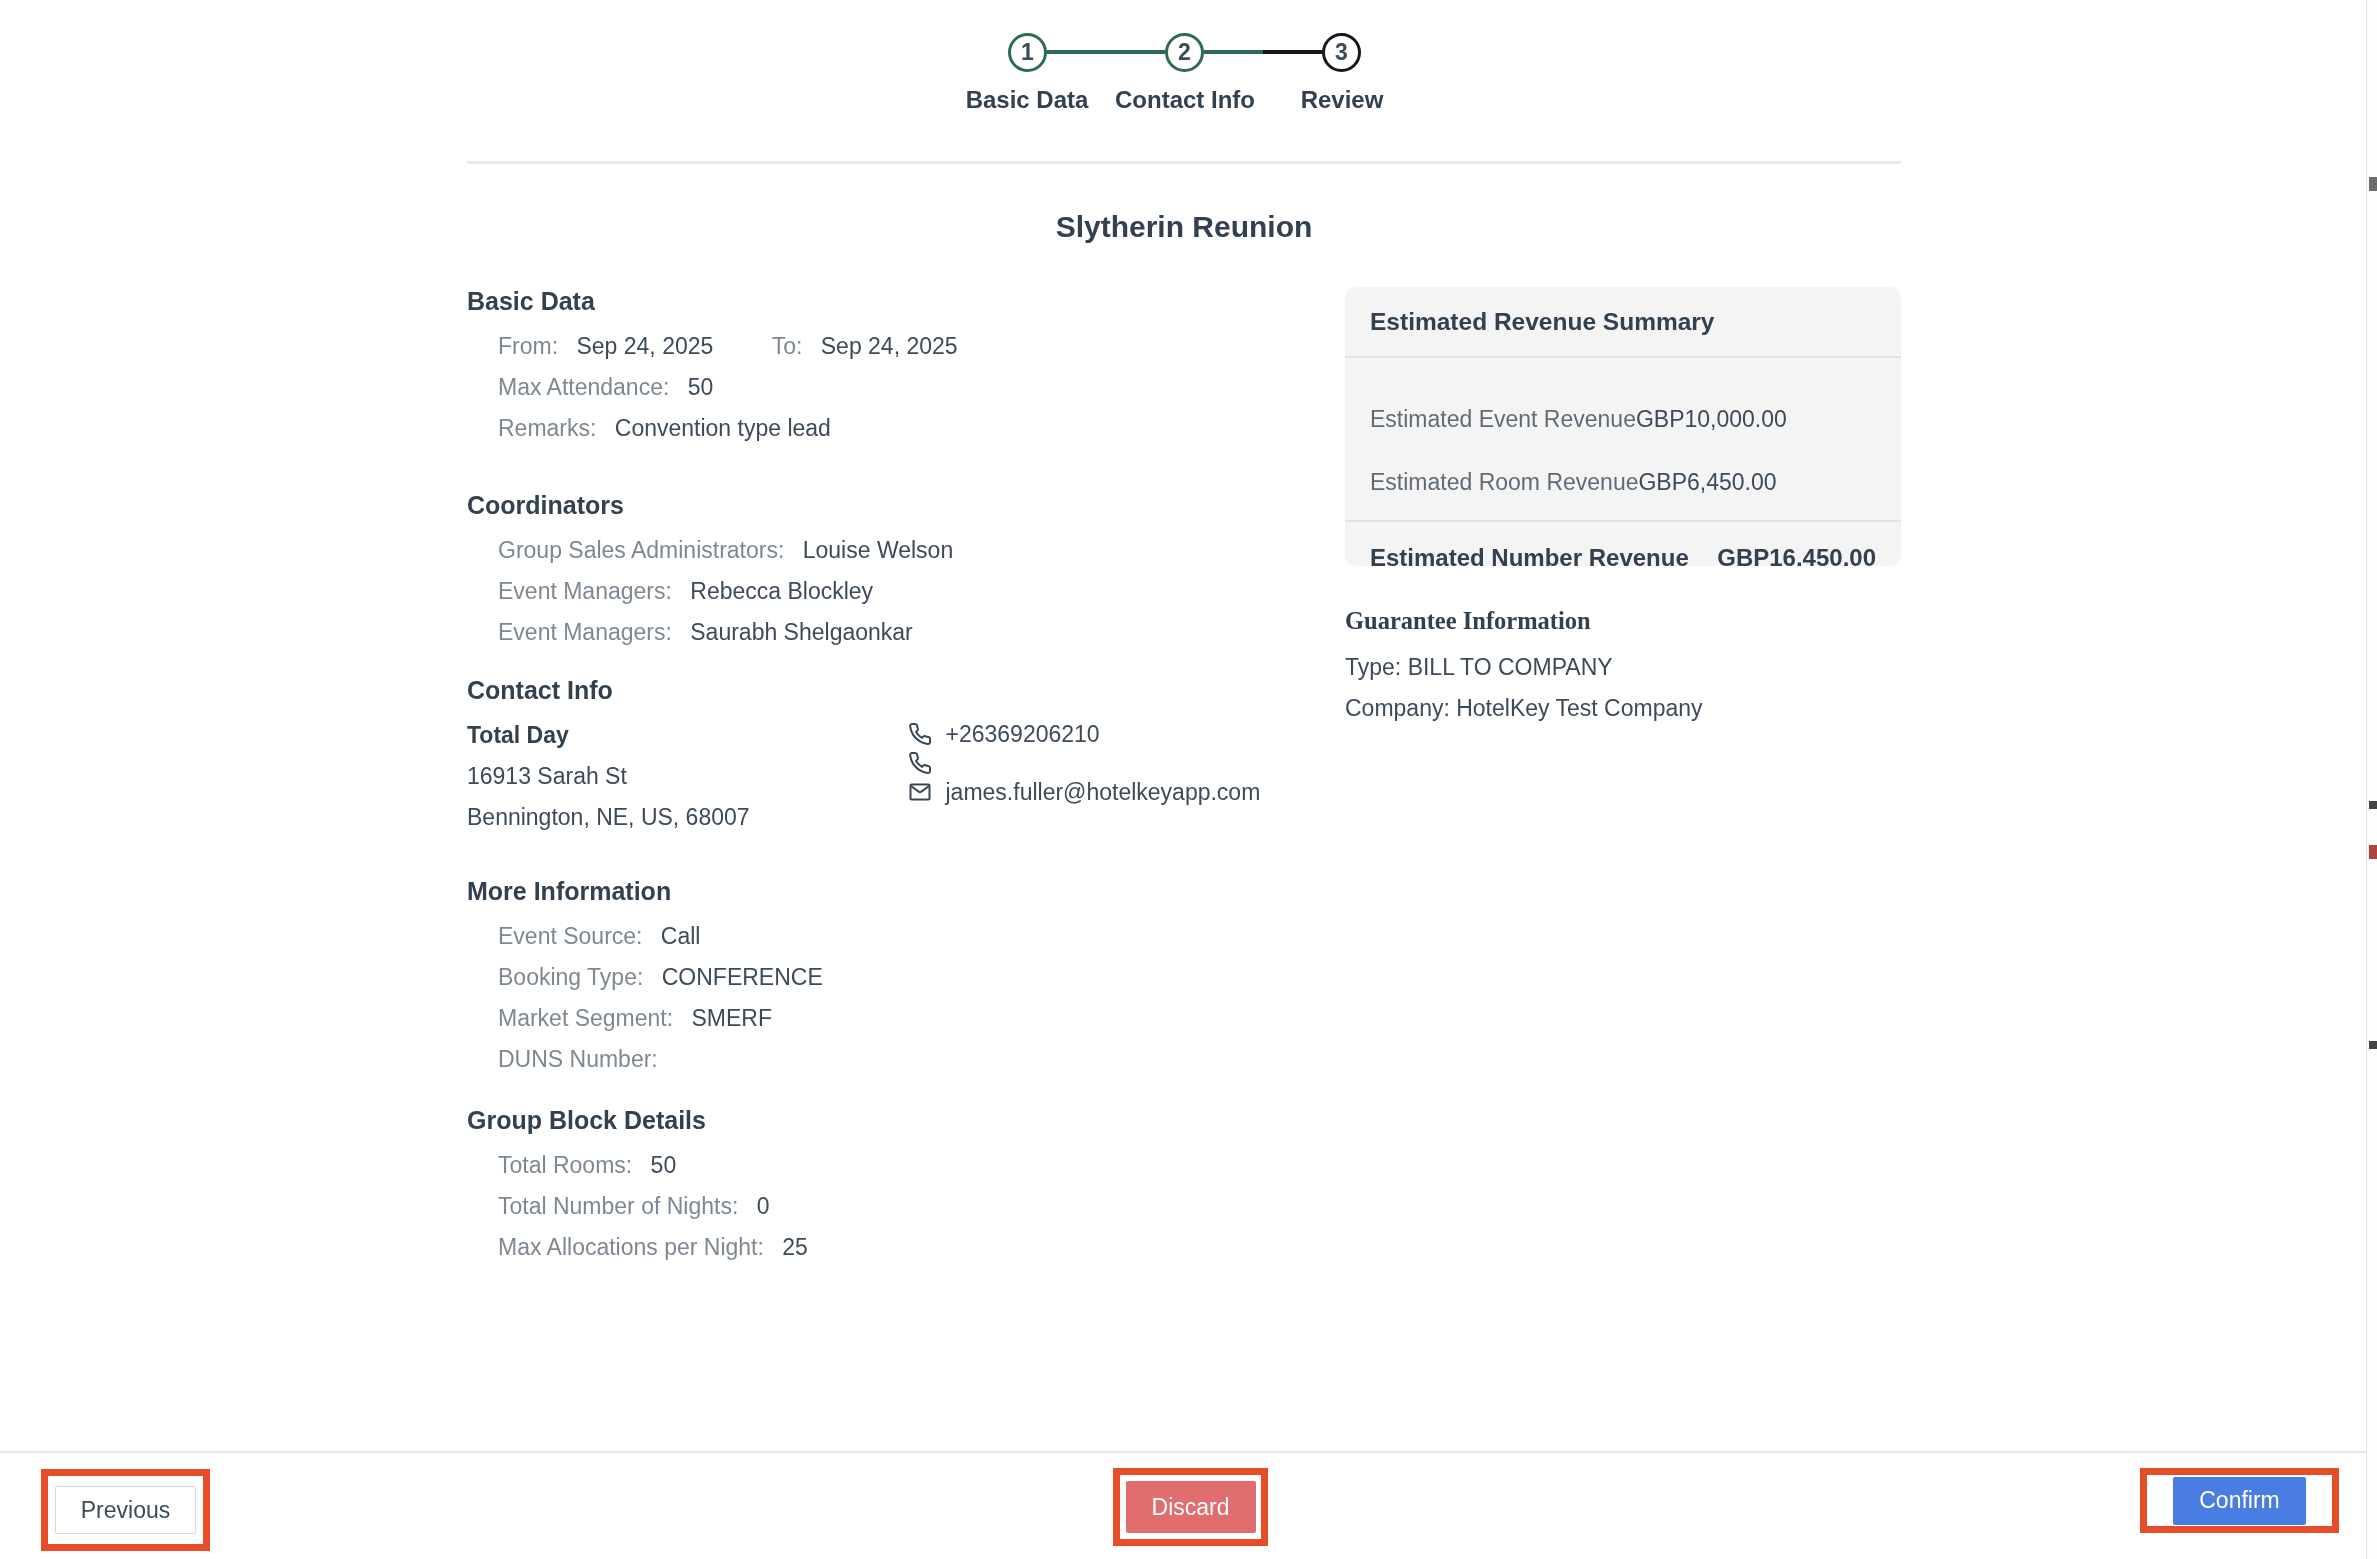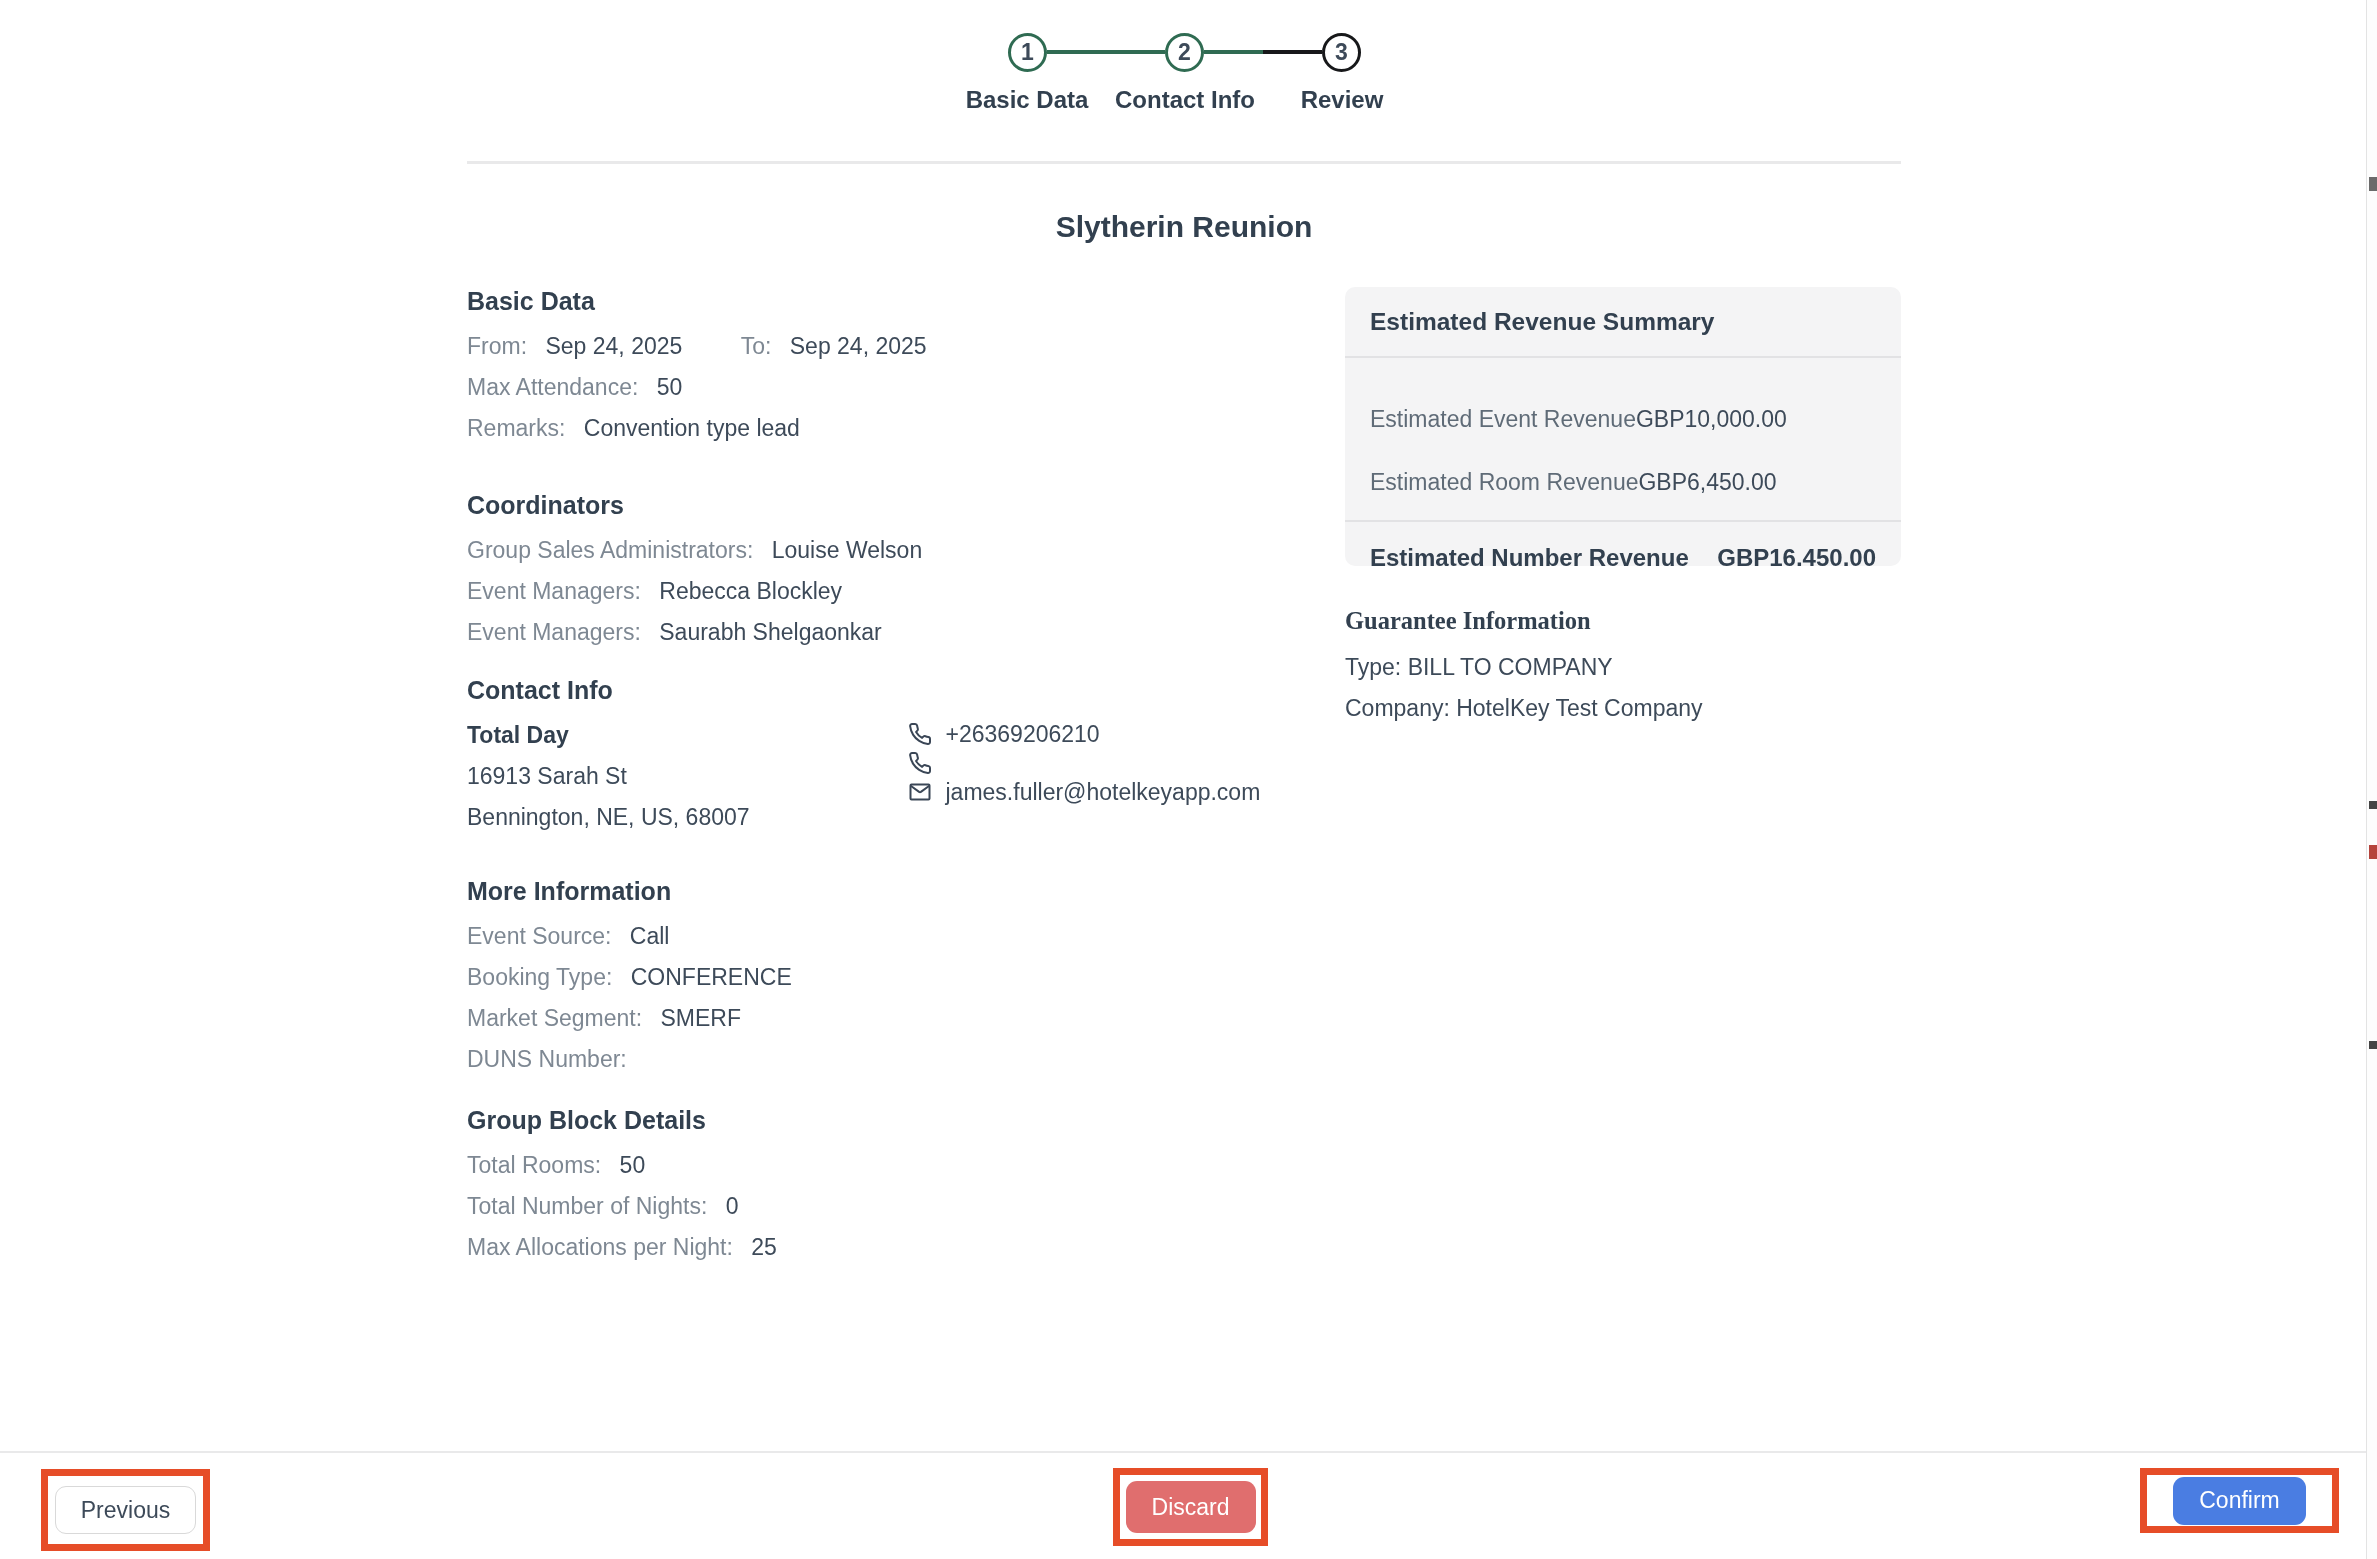--- a/index.html
+++ b/index.html
@@ -35,21 +35,21 @@
   }
   
   .top-divider{position:absolute;left:467px;top:161px;width:1434px;height:2.5px;background:var(--line);}
   .page-title{
     position:absolute;left:467px;top:210px;width:1434px;text-align:center;
     font-size:30px;font-weight:bold;color:#32404f;
   }
   .section{position:absolute;left:467px;}
   .section h3{margin:0 0 8.4px 0;font-size:25px;font-weight:bold;color:#32404f;line-height:34px;}
   .row{line-height:41px;font-size:23px;white-space:nowrap;}
-  .lbl{color:var(--gray);}
+  .lbl{color:var(--gray);margin-left:31px;}
   .val{color:var(--dark);margin-left:12px;}
   .bold{font-weight:bold;color:#32404f;}
   
   .contact-right{position:absolute;left:441px;top:44px;}
   .crow{display:flex;align-items:center;line-height:34px;font-size:23px;color:var(--dark);}
   .cicon{width:24px;height:24px;margin-right:13.5px;color:#3a4document6;color:#3a4656;flex:0 0 auto;}
   .cicon svg{width:24px;height:24px;display:block;}
   
   .panel{
     position:absolute;left:1345px;top:287px;width:556px;height:279px;
@@ -68,21 +68,21 @@
   
   .guarantee{position:absolute;left:1345px;top:602px;}
   .guarantee h3{margin:0 0 8.4px 0;font-size:24.5px;font-weight:bold;color:#32404f;line-height:37px;font-family:Liberation Serif, serif;}
   .grow{line-height:41px;font-size:23px;color:var(--dark);}
   
   .footer-divider{position:absolute;left:0;top:1451px;width:2366px;height:1.7px;background:var(--line);}
   .annot{position:absolute;border:7.6px solid var(--annot);display:flex;align-items:center;justify-content:center;}
   .annot-prev{left:41px;top:1469px;width:169px;height:82px;}
   .annot-discard{left:1113px;top:1468px;width:155px;height:78px;}
   .annot-confirm{left:2140px;top:1468px;width:199px;height:65px;}
-  .btn{font-family:"Liberation Sans",sans-serif;font-size:23px;border-radius:11px;cursor:pointer;}
+  .btn{font-family:"Liberation Sans",sans-serif;font-size:23px;border-radius:2px;cursor:pointer;}
   .btn-prev{width:141px;height:48px;background:#fff;border:1.7px solid #d9d9d9;color:var(--dark);}
   .btn-discard{width:130px;height:52px;background:var(--salmon);border:none;color:#fff;}
   .btn-confirm{width:133px;height:48px;background:var(--blue);border:none;color:#fff;}
   
   .right-sliver{position:absolute;left:2366px;top:0;width:12px;height:1560px;background:#fdfdfd;border-left:1.7px solid #e3e3e3;}
   .sliver-mark{position:absolute;left:2369px;width:8.4px;}
 </style>
 </head>
 <body>
 

